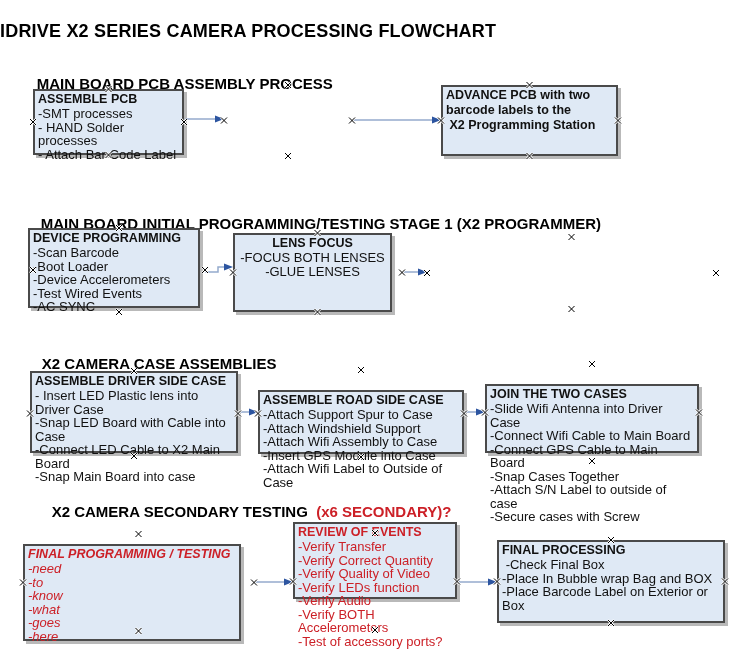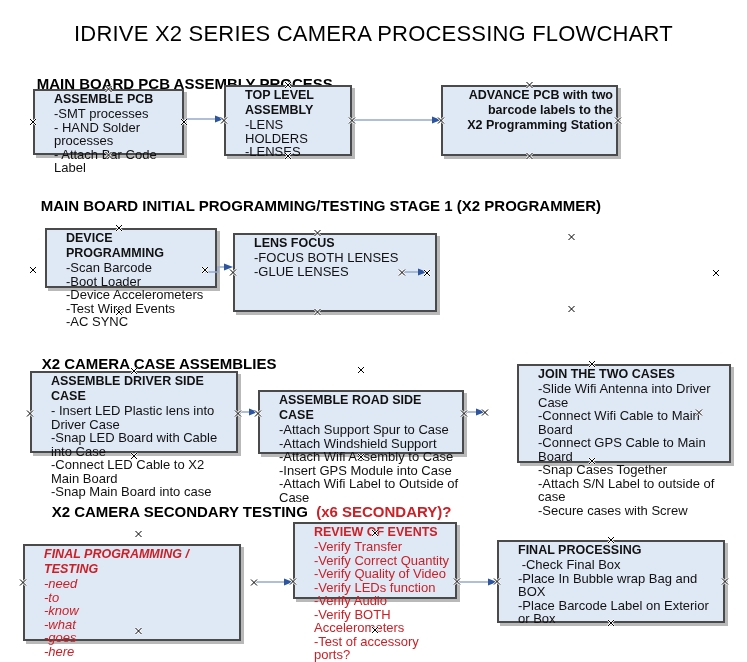--- a/index.html
+++ b/index.html
@@ -5,32 +5,32 @@
   :root{
     --box-fill:#dfe9f5; --box-border:#4a4a4a; --red-text:#cc2027;
     --arrow-line:#94aacd; --arrow-head:#2d55a0; --heading-text:#000000;
   }
   html,body{margin:0;padding:0;background:#ffffff;}
   #canvas{
     position:relative; width:747px; height:662px; overflow:hidden;
     font-family:"Liberation Sans","DejaVu Sans",sans-serif; color:#111; background:#fff;
   }
   .page-title{
-    position:absolute; left:0; top:21px; width:100%; text-align:center;
-    font-size:22px; font-weight:normal; letter-spacing:.2px; color:var(--heading-text);
+    position:absolute; left:0; top:21px; width:100%; text-align:left;
+    font-size:18px; font-weight:bold; letter-spacing:.2px; color:var(--heading-text);
   }
   .section-heading{
     position:absolute; font-size:15px; font-weight:bold; white-space:pre; color:var(--heading-text);
   }
   .section-heading .red{ color:var(--red-text); }
   .box{
     position:absolute; box-sizing:border-box;
     background:var(--box-fill); border:2px solid var(--box-border);
     box-shadow:3px 3px 0 rgba(128,128,128,.55);
-    padding:1px 3px 1px 19px; overflow:visible;
+    padding:1px 3px 1px 3px; overflow:visible;
   }
   .box-title{
     font-size:12.5px; line-height:15px; font-weight:bold; white-space:pre-wrap;
   }
   .box-lines{
     font-size:13px; line-height:13.5px; white-space:pre-wrap;
   }
   .box.red .box-title, .box.red .box-lines{ color:var(--red-text); }
   #overlay{ position:absolute; left:0; top:0; width:747px; height:662px; pointer-events:none; }
   .arrow-line{ stroke:var(--arrow-line); stroke-width:1.5; fill:none; }
@@ -45,43 +45,38 @@
 
   <div class="section-heading" style="left:20px; top:58px;">
     <span>MAIN BOARD PCB ASSEMBLY PROCESS</span>
   </div>
   <div class="box" style="left:33px; top:89px; width:151px; height:66px;">
     <div class="box-title">ASSEMBLE PCB</div>
     <div class="box-lines">-SMT processes
 - HAND Solder processes
 - Attach Bar Code Label</div>
   </div>
-  <div class="box" style="left:224px; top:85px; width:128px; height:71px;">
-    <div class="box-title">TOP LEVEL ASSEMBLY</div>
-    <div class="box-lines">-LENS HOLDERS
--LENSES</div>
-  </div>
-  <div class="box" style="left:441px; top:85px; width:177px; height:71px;text-align:right;">
+  <div class="box" style="left:441px; top:85px; width:177px; height:71px;">
     <div class="box-title">ADVANCE PCB with two
 barcode labels to the
  X2 Programming Station</div>
   </div>
 
-  <div class="section-heading" style="left:24px; top:180px;">
+  <div class="section-heading" style="left:24px; top:198px;">
     <span>MAIN BOARD INITIAL PROGRAMMING/TESTING STAGE 1 (X2 PROGRAMMER)</span>
   </div>
-  <div class="box" style="left:45px; top:228px; width:172px; height:60px;">
+  <div class="box" style="left:28px; top:228px; width:172px; height:80px;">
     <div class="box-title">DEVICE PROGRAMMING</div>
     <div class="box-lines">-Scan Barcode
 -Boot Loader
 -Device Accelerometers
 -Test Wired Events
 -AC SYNC</div>
   </div>
-  <div class="box" style="left:233px; top:233px; width:204px; height:79px;">
+  <div class="box" style="left:233px; top:233px; width:159px; height:79px;text-align:center;">
     <div class="box-title">LENS FOCUS</div>
     <div class="box-lines">-FOCUS BOTH LENSES
 -GLUE LENSES</div>
   </div>
 
   <div class="section-heading" style="left:25px; top:338px;">
     <span>X2 CAMERA CASE ASSEMBLIES</span>
   </div>
   <div class="box" style="left:30px; top:371px; width:208px; height:82px;">
     <div class="box-title">ASSEMBLE DRIVER SIDE CASE</div>
@@ -91,21 +86,21 @@
 -Snap Main Board into case</div>
   </div>
   <div class="box" style="left:258px; top:390px; width:206px; height:64px;">
     <div class="box-title">ASSEMBLE ROAD SIDE CASE</div>
     <div class="box-lines">-Attach Support Spur to Case
 -Attach Windshield Support
 -Attach Wifi Assembly to Case
 -Insert GPS Module into Case
 -Attach Wifi Label to Outside of Case</div>
   </div>
-  <div class="box" style="left:485px; top:364px; width:214px; height:99px;margin-left:32px;">
+  <div class="box" style="left:485px; top:384px; width:214px; height:69px;">
     <div class="box-title">JOIN THE TWO CASES</div>
     <div class="box-lines">-Slide Wifi Antenna into Driver Case
 -Connect Wifi Cable to Main Board
 -Connect GPS Cable to Main Board
 -Snap Cases Together
 -Attach S/N Label to outside of case
 -Secure cases with Screw</div>
   </div>
 
   <div class="section-heading" style="left:35px; top:486px;">

